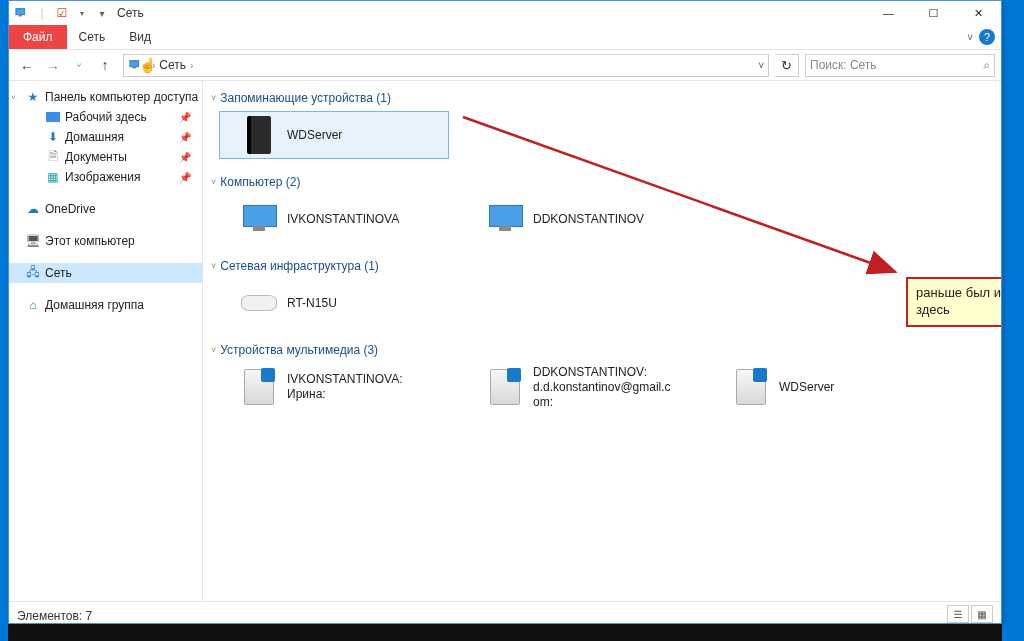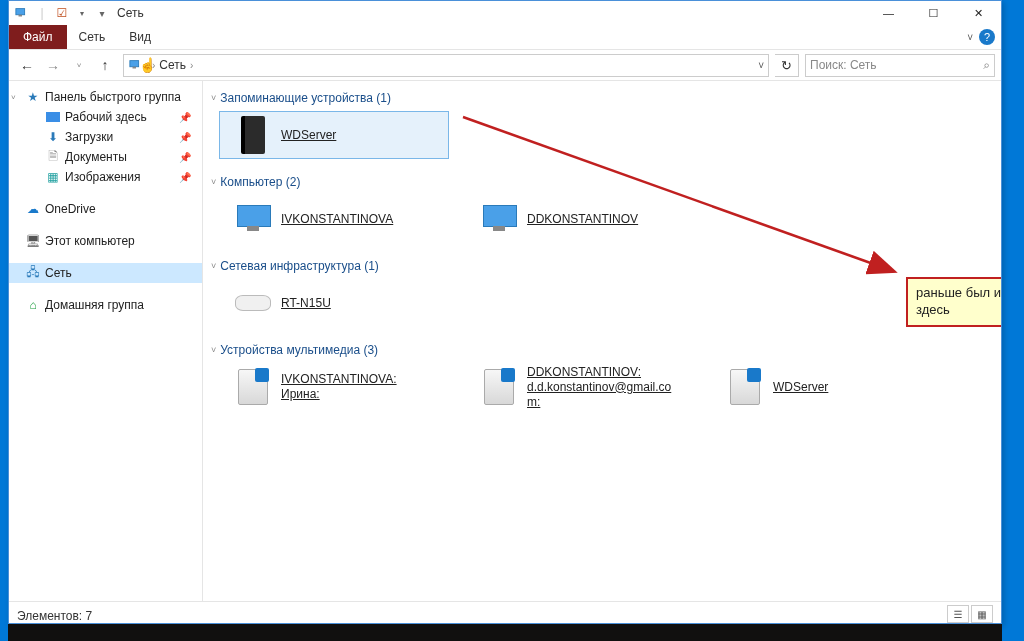--- a/index.html
+++ b/index.html
@@ -11,21 +11,21 @@
 .titlebar { height: 24px; background: #fff; display: flex; align-items: center; font-size: 12px; }
 .titlebar .qat { display: flex; align-items: center; padding-left: 4px; gap: 2px; }
 .titlebar .qat .ico { width: 18px; height: 18px; display: flex; align-items: center; justify-content: center; font-size: 12px; }
 .net-ico { color: #2a7ab9; }
 .titlebar .title { margin-left: 6px; color: #333; }
 .winbtns { margin-left: auto; display: flex; }
 .winbtns div { width: 45px; height: 24px; display: flex; align-items: center; justify-content: center; font-size: 11px; color: #222; cursor: pointer; font-family: "Segoe UI Symbol", sans-serif; }
 
 
 .ribbon { height: 24px; background: #fff; display: flex; align-items: stretch; font-size: 12px; }
-.ribbon .filetab { background: #7f1d1d; color: #fff; padding: 0 14px; display: flex; align-items: center; cursor: pointer; }
+.ribbon .filetab { background: #ef4444; color: #fff; padding: 0 14px; display: flex; align-items: center; cursor: pointer; }
 .ribbon .tab { padding: 0 12px; display: flex; align-items: center; color: #333; cursor: pointer; }
 .ribbon .right { margin-left: auto; display: flex; align-items: center; padding-right: 6px; gap: 6px; }
 .ribbon .chev { color: #555; font-size: 10px; cursor: pointer; }
 .ribbon .help { width: 16px; height: 16px; border-radius: 50%; background: #1979ca; color: #fff; font-size: 11px; display: flex; align-items: center; justify-content: center; cursor: pointer; }
 
 
 .navrow { height: 32px; border-top: 1px solid #e5e5e5; border-bottom: 1px solid #e5e5e5; display: flex; align-items: center; padding: 0 6px; gap: 2px; }
 .navrow .navbtn { width: 24px; height: 24px; display: flex; align-items: center; justify-content: center; color: #888; cursor: pointer; font-size: 14px; }
 .navrow .navbtn.enabled { color: #333; }
 .navrow .updown { color: #888; font-size: 8px; }
@@ -60,21 +60,21 @@
 .pc { color: #555; }
 .netico { color: #2a7ab9; }
 .hg { color: #1b9e3e; }
 
 
 .content { flex: 1; padding: 6px 8px; overflow: auto; font-size: 12px; position: relative; color: #222; }
 .group { margin-bottom: 4px; }
 .ghdr { color: #1a4e8a; font-size: 12px; padding: 4px 0; cursor: pointer; display: flex; align-items: center; gap: 4px; }
 .ghdr .caret { color: #888; font-size: 9px; }
 .items { display: flex; flex-wrap: wrap; gap: 4px 16px; padding: 2px 0 8px 8px; }
-.tile { width: 230px; height: 48px; display: flex; align-items: center; padding: 13px; cursor: pointer; border: 1px solid transparent; text-decoration: underline; }
+.tile { width: 230px; height: 48px; display: flex; align-items: center; padding: 19px; cursor: pointer; border: 1px solid transparent; }
 .tile.sel { border: 1px solid #7ab7e8; background: #e5f1fb; }
 .tile .ticon { width: 40px; height: 40px; margin-right: 8px; display: flex; align-items: center; justify-content: center; flex-shrink: 0; }
 .tile .tlabel { font-size: 12px; color: #222; line-height: 1.25; word-break: break-word; }
 
 
 .ic-storage { width: 24px; height: 38px; background: #2b2b2b; border-radius: 2px; border-left: 4px solid #000; }
 .ic-monitor { width: 36px; height: 28px; position: relative; }
 .ic-monitor::before { content: ""; position: absolute; left: 2px; top: 0; width: 32px; height: 20px; background: #4aa0e8; border: 1px solid #2a7ab9; }
 .ic-monitor::after { content: ""; position: absolute; left: 12px; top: 21px; width: 12px; height: 5px; background: #888; }
 .ic-router { width: 36px; height: 16px; background: #f0f0f0; border: 1px solid #bbb; border-radius: 8px/6px; }
@@ -151,32 +151,32 @@
       <input placeholder="Поиск: Сеть" style="">
       <span class="sico">⌕</span>
     </div>
   </div>
 
   <div class="body">
     <div class="nav">
       <div class="item">
           <span class="exp">˅</span>
           <span class="ico star">★</span>
-          <span>Панель быстрого группа</span>
+          <span>Панель компьютер доступа</span>
         </div>
       <div class="item sub">
           <span class="ico">
             <span class="desk"></span>
           </span>
           <span>Рабочий здесь</span>
           <span class="pin">📌</span>
         </div>
       <div class="item sub">
           <span class="ico dl">⬇</span>
-          <span>Загрузки</span>
+          <span>Домашняя</span>
           <span class="pin">📌</span>
         </div>
       <div class="item sub">
           <span class="ico doc">🗎</span>
           <span>Документы</span>
           <span class="pin">📌</span>
         </div>
       <div class="item sub">
           <span class="ico img">▦</span>
           <span>Изображения</span>

